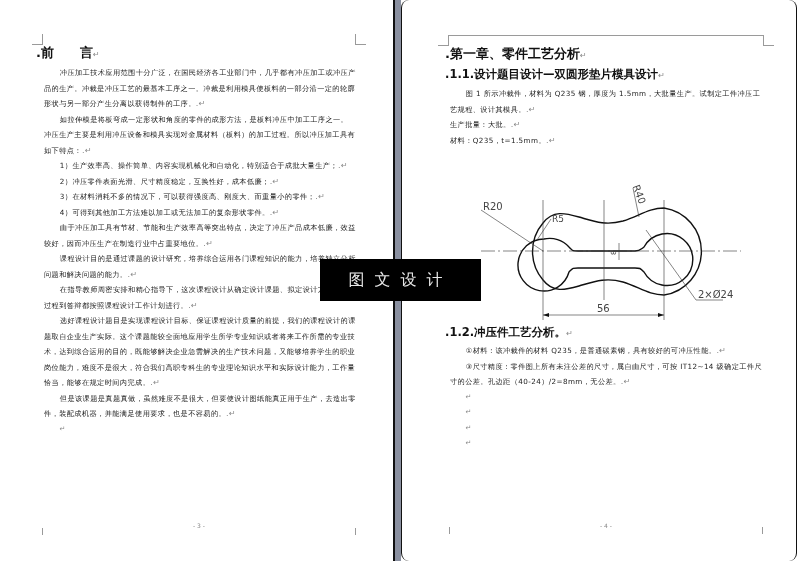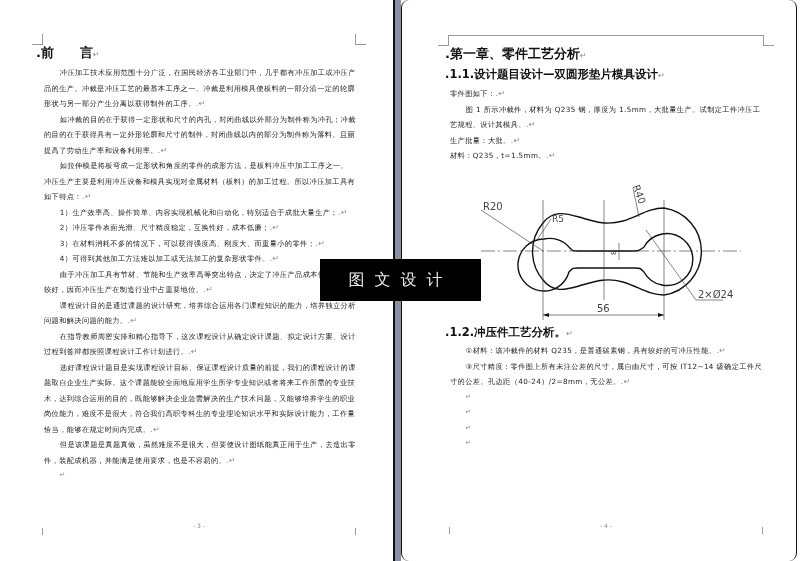--- a/index.html
+++ b/index.html
@@ -40,21 +40,20 @@
 <div class="page" id="page-left">
   <div class="crop tl" style="left:32px;top:34px;"></div>
   <div class="crop tr" style="left:355px;top:34px;"></div>
 
   <div class="h1" style="left:36px;top:44px;">
     <span>.</span><span>前　　言</span><span class="mark">↵</span>
   </div>
 
   <div class="body-text" style="left:44px;top:65px;width:314px;">
     <p class="indent">冲压加工技术应用范围十分广泛，在国民经济各工业部门中，几乎都有冲压加工或冲压产品的生产。冲裁是冲压工艺的最基本工序之一。冲裁是利用模具使板料的一部分沿一定的轮廓形状与另一部分产生分离以获得制件的工序。<span class="mark">.↵</span></p>
-    <p class="indent">如冲裁的目的在于获得一定形状和尺寸的内孔，封闭曲线以外部分为制件称为冲孔；冲裁的目的在于获得具有一定外形轮廓和尺寸的制件，封闭曲线以内的部分为制件称为落料。且丽提高了劳动生产率和设备利用率。<span class="mark">.↵</span></p>
     <p class="indent">如拉伸模是将板弯成一定形状和角度的零件的成形方法，是板料冲压中加工工序之一。　冲压生产主要是利用冲压设备和模具实现对金属材料（板料）的加工过程。所以冲压加工具有如下特点：<span class="mark">.↵</span></p>
     <p class="li">1）生产效率高、操作简单、内容实现机械化和自动化，特别适合于成批大量生产；<span class="mark">.↵</span></p>
     <p class="li">2）冲压零件表面光滑、尺寸精度稳定，互换性好，成本低廉；<span class="mark">.↵</span></p>
     <p class="li">3）在材料消耗不多的情况下，可以获得强度高、刚度大、而重量小的零件；<span class="mark">.↵</span></p>
     <p class="li">4）可得到其他加工方法难以加工或无法加工的复杂形状零件。<span class="mark">.↵</span></p>
     <p class="indent">由于冲压加工具有节材、节能和生产效率高等突出特点，决定了冲压产品成本低廉，效益较好，因而冲压生产在制造行业中占重要地位。<span class="mark">.↵</span></p>
     <p class="indent">课程设计目的是通过课题的设计研究，培养综合运用各门课程知识的能力，培养独立分析问题和解决问题的能力。<span class="mark">.↵</span></p>
     <p class="indent">在指导教师周密安排和精心指导下，这次课程设计从确定设计课题、拟定设计方案、设计过程到答辩都按照课程设计工作计划进行。<span class="mark">.↵</span></p>
     <p class="indent">选好课程设计题目是实现课程设计目标、保证课程设计质量的前提，我们的课程设计的课题取自企业生产实际。这个课题能较全面地应用学生所学专业知识或者将来工作所需的专业技术，达到综合运用的目的，既能够解决企业急需解决的生产技术问题，又能够培养学生的职业岗位能力，难度不是很大，符合我们高职专科生的专业理论知识水平和实际设计能力，工作量恰当，能够在规定时间内完成。<span class="mark">.↵</span></p>
     <p class="indent">但是该课题是真题真做，虽然难度不是很大，但要使设计图纸能真正用于生产，去造出零件，装配成机器，并能满足使用要求，也是不容易的。<span class="mark">.↵</span></p>
@@ -75,21 +74,20 @@
   <div class="crop tr" style="left:361px;top:35px;"></div>
 
   <div class="h1" style="left:43px;top:45px;">
     <span>.</span><span>第一章、零件工艺分析</span><span class="mark">↵</span>
   </div>
   <div class="h2" style="left:43px;top:67px;">
     <span>.</span><span>1.1.设计题目设计—双圆形垫片模具设计</span><span class="mark">↵</span>
   </div>
 
   <div class="body-text" style="left:48px;top:86px;width:316px;">
-    <p>零件图如下：<span class="mark">.↵</span></p>
     <p class="indent">图 1 所示冲裁件，材料为 Q235 钢，厚度为 1.5mm，大批量生产。试制定工件冲压工艺规程、设计其模具。<span class="mark">.↵</span></p>
     <p>生产批量：大批。<span class="mark">.↵</span></p>
     <p>材料：Q235，t=1.5mm。<span class="mark">.↵</span></p>
   </div>
 
   <svg style="position:absolute;left:59px;top:180px;" width="300" height="140" viewBox="0 0 300 140">
     <g fill="none" stroke="#111" stroke-width="1.4">
       <path d="M 82 43
                C 92 30, 104 33, 118 37
                C 132 41, 144 46, 162 41

